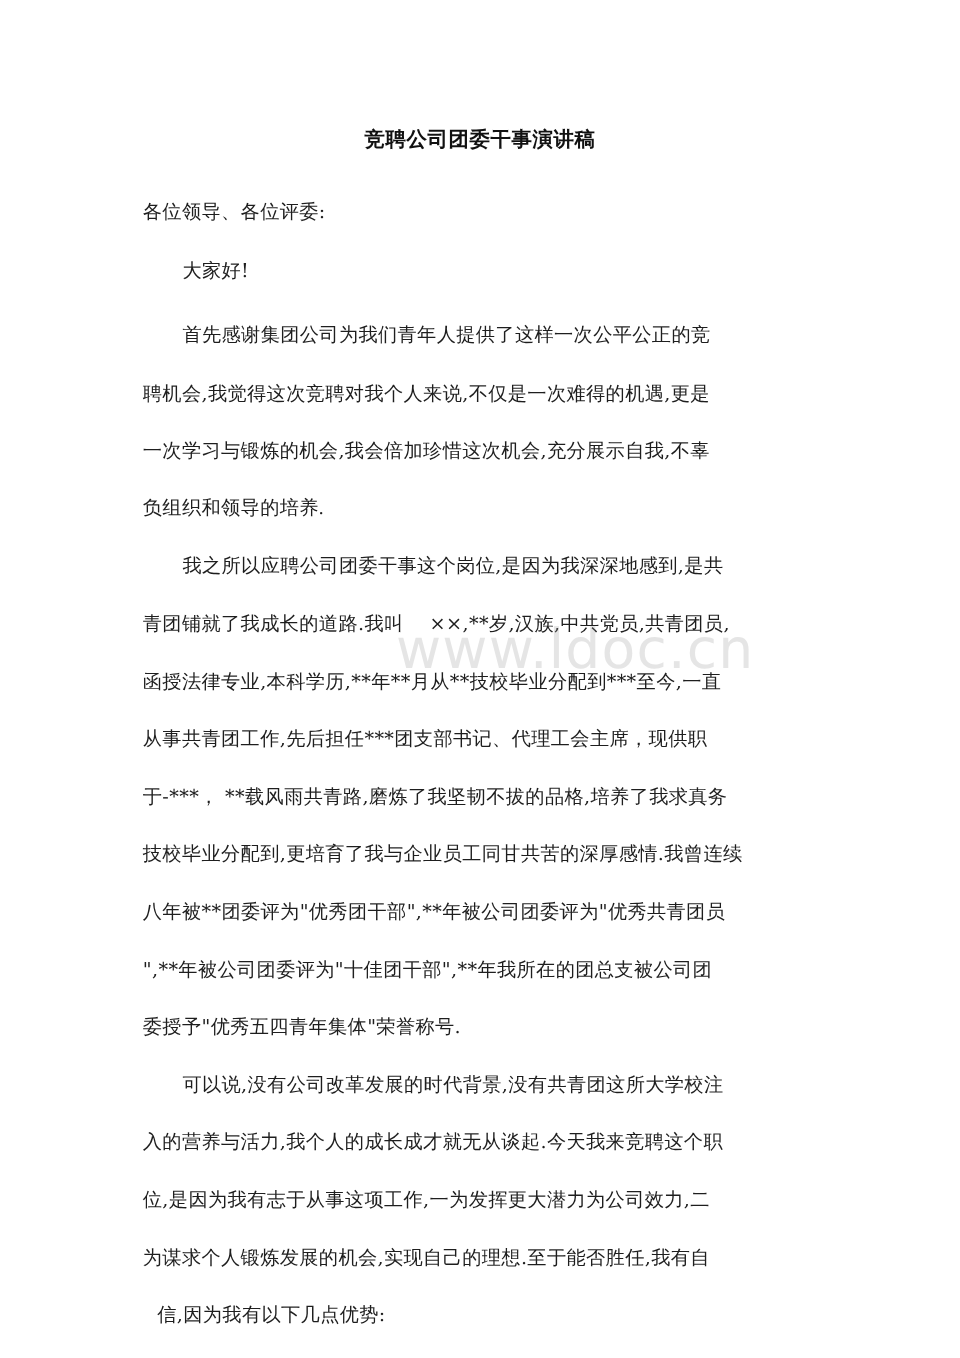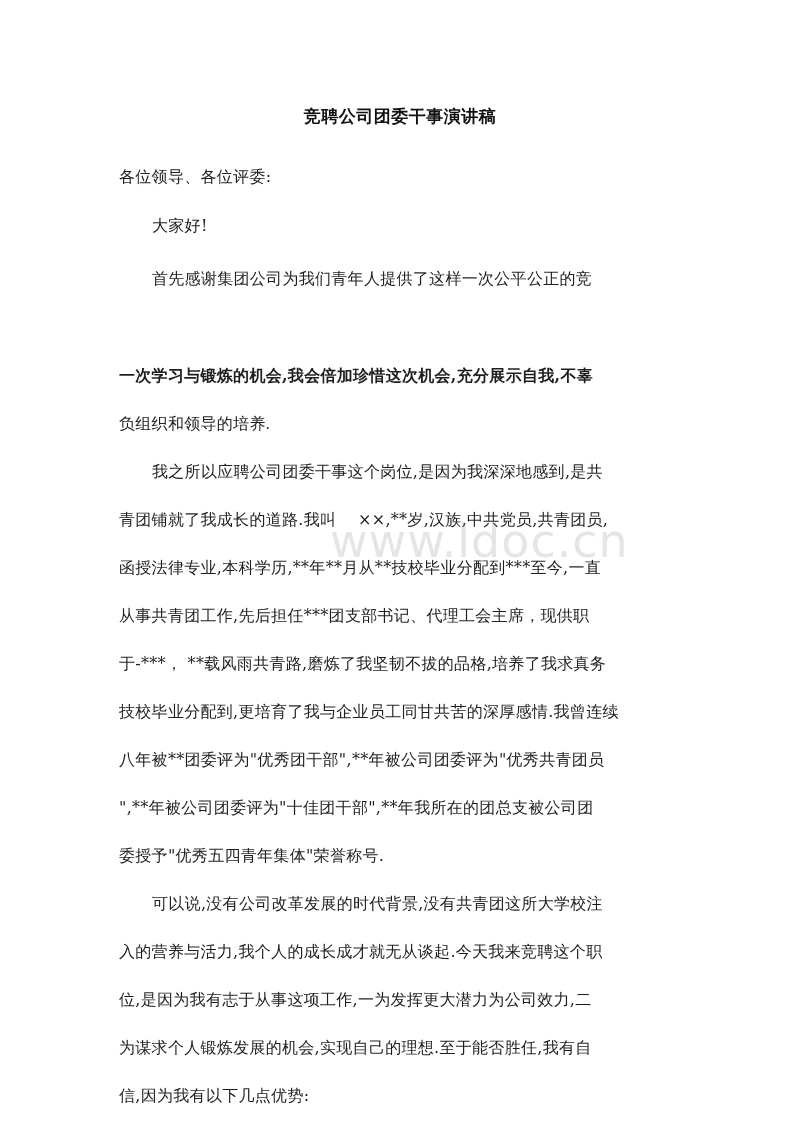--- a/index.html
+++ b/index.html
@@ -61,33 +61,34 @@
 </head>
 <body>
 
 <div class="page">
   <div class="title">竞聘公司团委干事演讲稿</div>
 
   <div class="line" style="top:165px;">各位领导、各位评委:</div>
   <div class="line indent" style="top:214px;">大家好!</div>
 
   <div class="line indent" style="top:268px;font-family:Liberation Mono, monospace;">首先感谢集团公司为我们青年人提供了这样一次公平公正的竞</div>
-  <div class="line" style="top:364px;font-weight:bold;">一次学习与锻炼的机会,我会倍加珍惜这次机会,充分展示自我,不辜</div>
+  <div class="line" style="top:316px;">聘机会,我觉得这次竞聘对我个人来说,不仅是一次难得的机遇,更是</div>
+  <div class="line" style="top:364px;">一次学习与锻炼的机会,我会倍加珍惜这次机会,充分展示自我,不辜</div>
   <div class="line" style="top:412px;font-family:Liberation Serif, serif;">负组织和领导的培养.</div>
 
   <div class="line indent" style="top:460px;">我之所以应聘公司团委干事这个岗位,是因为我深深地感到,是共</div>
   <div class="line" style="top:508px;">青团铺就了我成长的道路.我叫　 ××,**岁,汉族,中共党员,共青团员,</div>
   <div class="line" style="top:556px;">函授法律专业,本科学历,**年**月从**技校毕业分配到***至今,一直</div>
   <div class="line" style="top:652px;">于-***， **载风雨共青路,磨炼了我坚韧不拔的品格,培养了我求真务</div>
   <div class="line" style="top:604px;">从事共青团工作,先后担任***团支部书记、代理工会主席，现供职</div>
   <div class="line" style="top:700px;">技校毕业分配到,更培育了我与企业员工同甘共苦的深厚感情.我曾连续</div>
   <div class="line" style="top:748px;">八年被**团委评为"优秀团干部",**年被公司团委评为"优秀共青团员</div>
   <div class="line" style="top:796px;">",**年被公司团委评为"十佳团干部",**年我所在的团总支被公司团</div>
   <div class="line" style="top:844px;">委授予"优秀五四青年集体"荣誉称号.</div>
 
   <div class="line indent" style="top:892px;">可以说,没有公司改革发展的时代背景,没有共青团这所大学校注</div>
   <div class="line" style="top:988px;">位,是因为我有志于从事这项工作,一为发挥更大潜力为公司效力,二</div>
   <div class="line" style="top:940px;">入的营养与活力,我个人的成长成才就无从谈起.今天我来竞聘这个职</div>
   <div class="line" style="top:1036px;">为谋求个人锻炼发展的机会,实现自己的理想.至于能否胜任,我有自</div>
-  <div class="line" style="top:1084px;">信,因为我有以下几点优势:</div>
+  <div class="line" style="top:1084px;margin-left:12px;">信,因为我有以下几点优势:</div>
 
   <div class="watermark">www.ldoc.cn</div>
 </div>
 
 </body></html>

